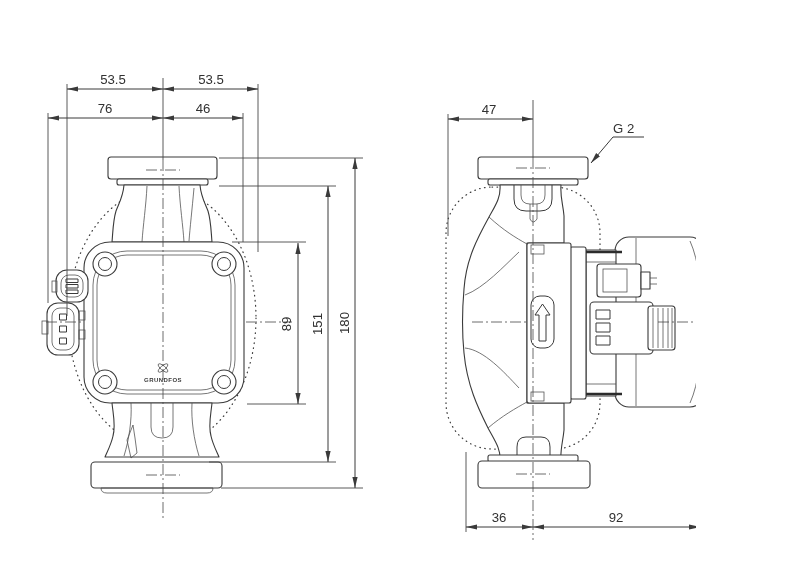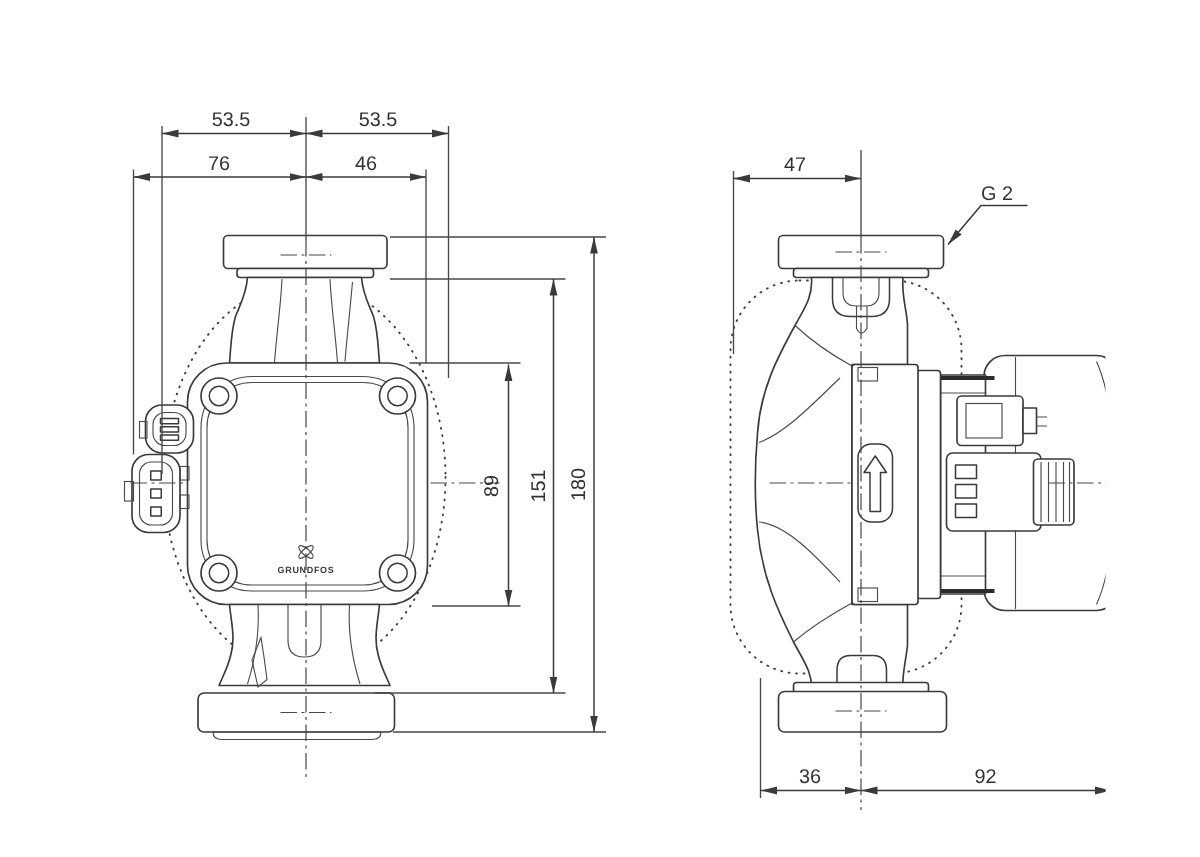--- a/index.html
+++ b/index.html
@@ -1,17 +1,17 @@
 <!DOCTYPE html>
 <html><head>
 <meta charset="utf-8">
 <style>
   html,body{margin:0;padding:0;background:#ffffff;}
   .stage{position:relative;width:696px;height:571px;background:#fff;overflow:hidden;
-         font-family:"Liberation Sans", sans-serif;margin-left:41px;}
+         font-family:"Liberation Sans", sans-serif;}
   svg{position:absolute;inset:0;}
   .ln  {fill:none;stroke:#3a3a3a;stroke-width:1;stroke-linejoin:round;}
   .fw  {fill:#ffffff;stroke:#3a3a3a;stroke-width:1.1;stroke-linejoin:round;}
   .thin{fill:none;stroke:#4a4a4a;stroke-width:.75;}
   .bold{fill:none;stroke:#2c2c2c;stroke-width:2.6;}
   .dot {fill:none;stroke:#3f3f3f;stroke-width:1.25;stroke-dasharray:0.6 4.4;stroke-linecap:round;}
   .cl  {fill:none;stroke:#474747;stroke-width:.8;stroke-dasharray:11 3 2 3;}
   .ext {fill:none;stroke:#474747;stroke-width:.9;}
   .dim {fill:none;stroke:#3a3a3a;stroke-width:1;}
   text {font-family:"Liberation Sans", sans-serif;font-size:13.2px;fill:#323232;}

